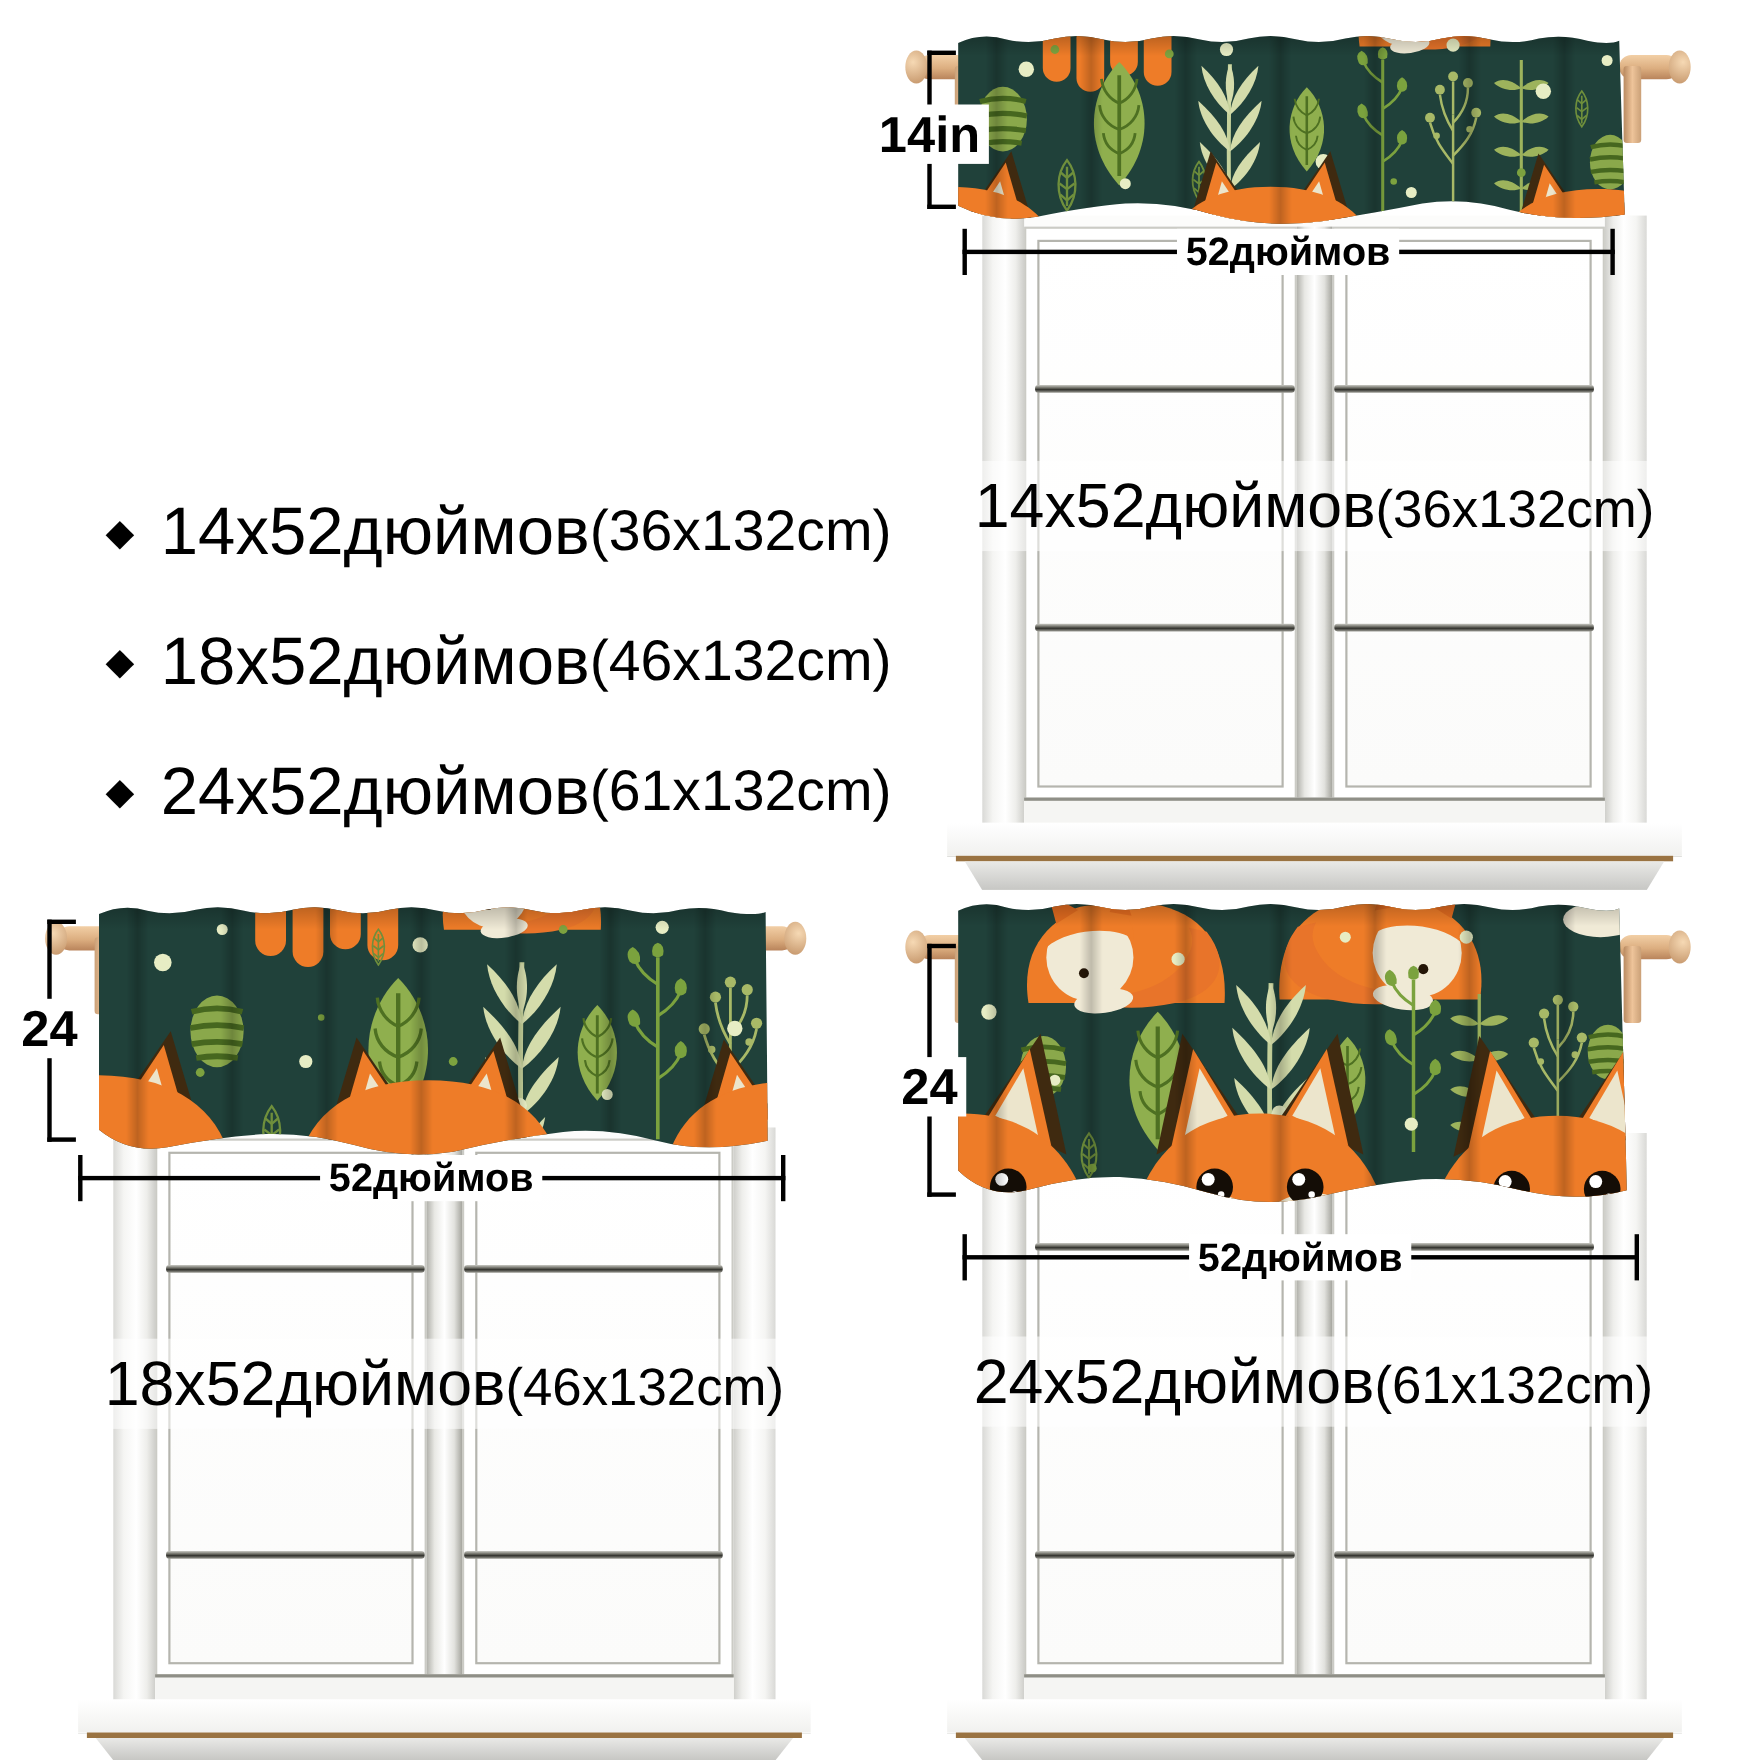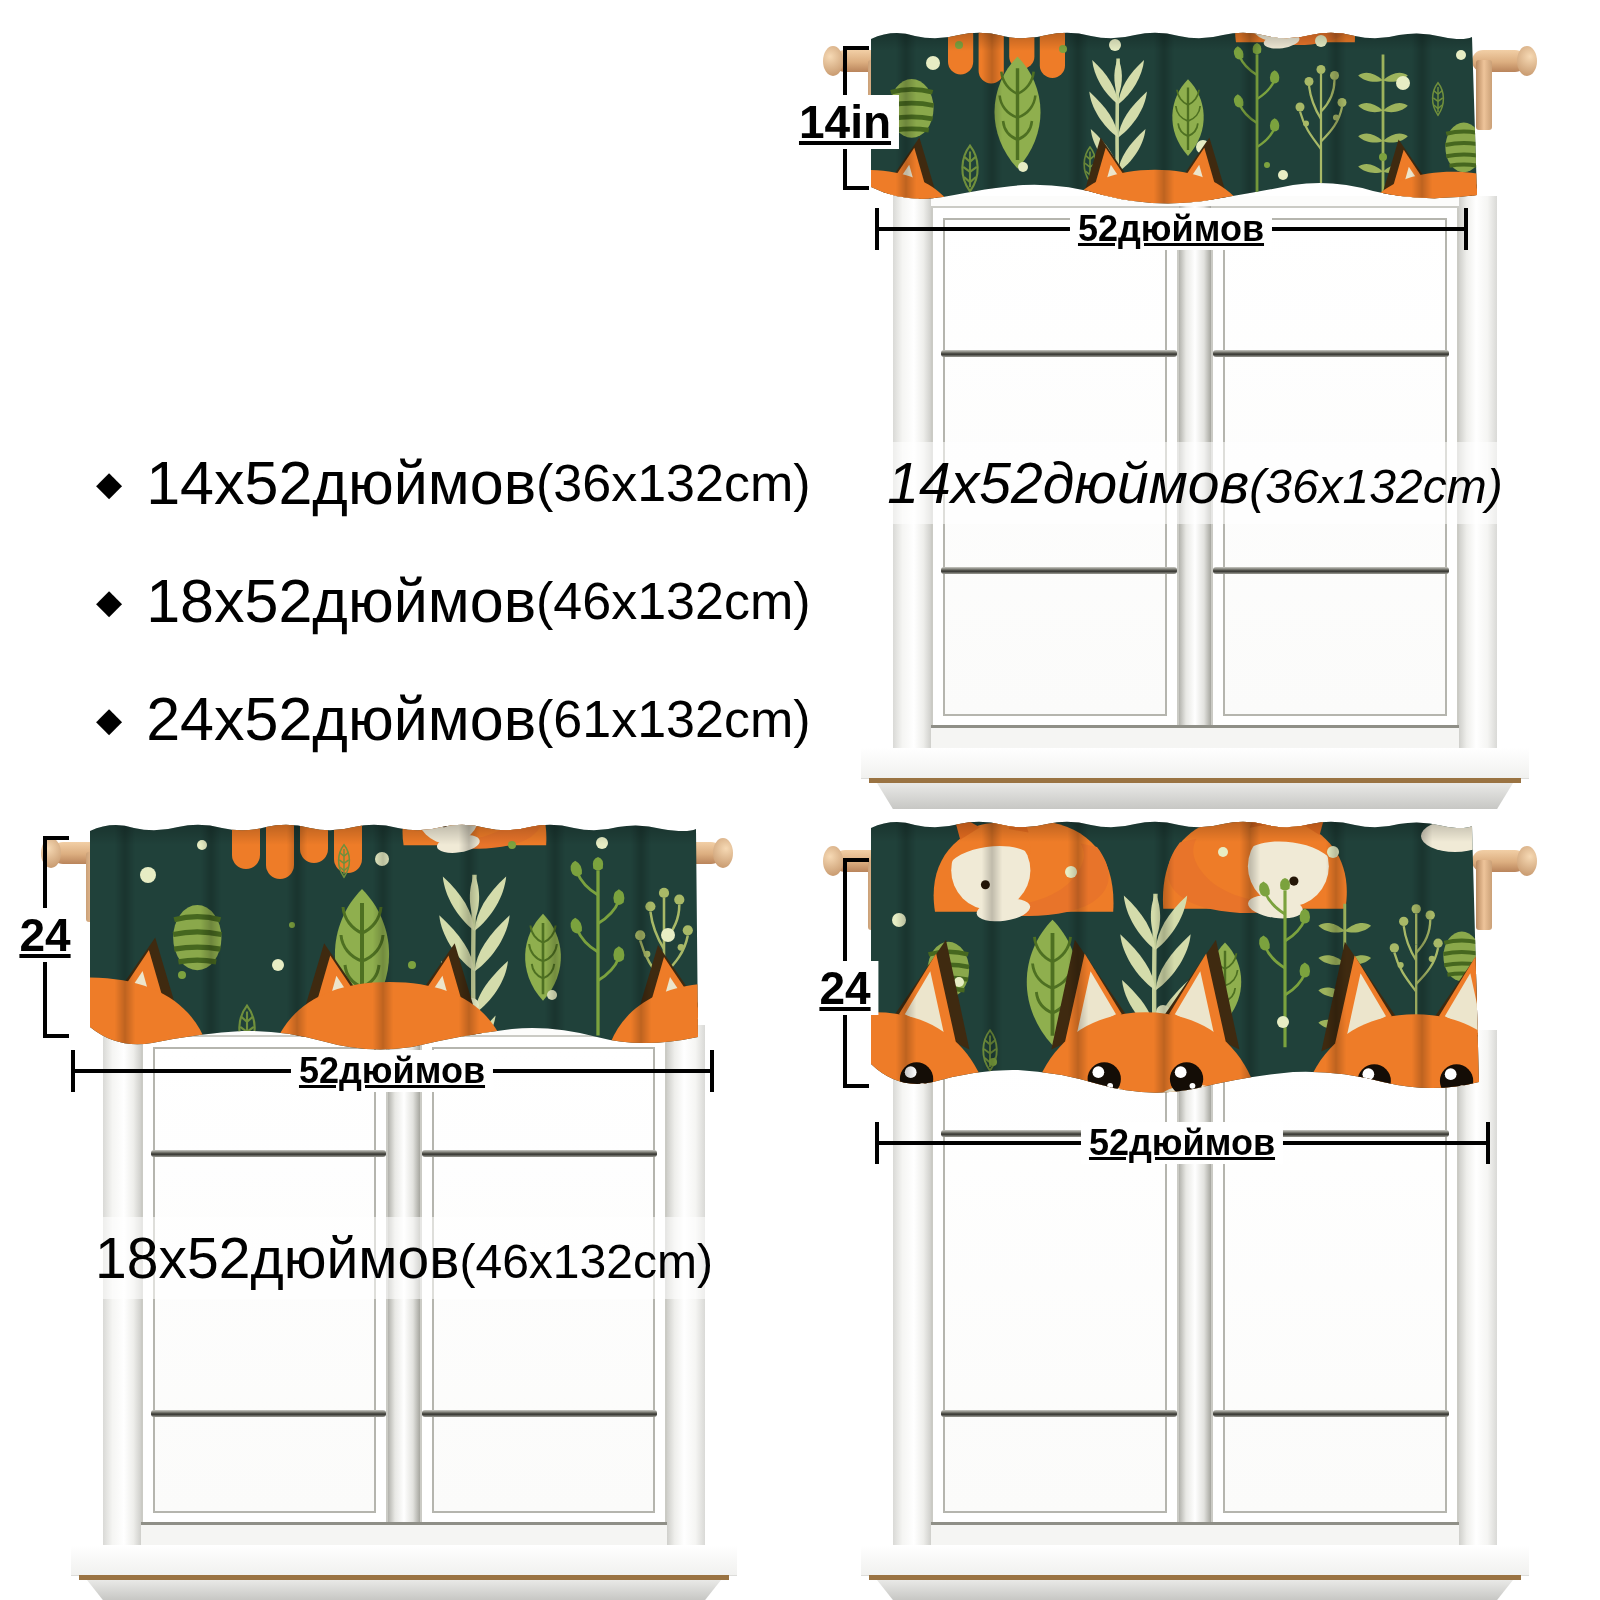--- a/index.html
+++ b/index.html
@@ -51,21 +51,21 @@
   .rod.flip{transform:scaleX(-1);}
 
   .valance{position:absolute;}
 
   
   .dim-line-h{position:absolute;height:4px;background:#000;}
   .dim-line-v{position:absolute;width:4px;background:#000;}
   .tick-v{position:absolute;width:4px;height:42px;background:#000;}
   .tick-h{position:absolute;width:26px;height:4px;background:#000;}
   .dim-label{position:absolute;transform:translate(-50%,-50%);background:#fff;padding:0 8px;
-       font-weight:700;white-space:nowrap;text-decoration:underline;}
+       font-weight:700;white-space:nowrap;}
   .dim-w{font-size:36px;}
   .dim-h{font-size:46px;}
 
   
   .win-label{position:absolute;transform:translate(-50%,-50%);white-space:nowrap;
        background:rgba(255,255,255,.55);padding:8px 16px;font-weight:400;}
   .wl-main{font-size:57px;}
   .wl-paren{font-size:48px;}
 </style>
 </head>
@@ -326,21 +326,21 @@
   <div class="tick-h" style="left:843px;top:46px;"></div>
   <div class="dim-line-v" style="left:843px;top:46px;height:144px;"></div>
   <div class="tick-h" style="left:843px;top:186px;"></div>
   <div class="dim-label dim-h" style="left:845px;top:122px;">14in</div>
 
   <div class="tick-v" style="left:875px;top:208px;"></div>
   <div class="dim-line-h" style="left:875px;top:227px;width:593px;"></div>
   <div class="tick-v" style="left:1464px;top:208px;"></div>
   <div class="dim-label dim-w" style="left:1171px;top:229px;">52дюймов</div>
 
-  <div class="win-label" style="left:1195px;top:483px;font-style:italic;">
+  <div class="win-label" style="left:1195px;top:460px;">
     <span class="wl-main">14x52дюймов</span><span class="wl-paren">(36x132cm)</span>
   </div>
 
   <div class="window" style="left:103px;top:1025px;width:602px;height:520px;">
     <div class="w-head"></div>
     <div class="jamb l"></div>
     <div class="jamb r"></div>
     <div class="inner">
       <div class="sash l">
           <div class="glass"></div>
@@ -497,14 +497,17 @@
   <div class="tick-h" style="left:843px;top:858px;"></div>
   <div class="dim-line-v" style="left:843px;top:858px;height:230px;"></div>
   <div class="tick-h" style="left:843px;top:1084px;"></div>
   <div class="dim-label dim-h" style="left:845px;top:988px;">24</div>
 
   <div class="tick-v" style="left:875px;top:1122px;"></div>
   <div class="dim-line-h" style="left:875px;top:1141px;width:615px;"></div>
   <div class="tick-v" style="left:1486px;top:1122px;"></div>
   <div class="dim-label dim-w" style="left:1182px;top:1143px;">52дюймов</div>
 
+  <div class="win-label" style="left:1194px;top:1256px;">
+    <span class="wl-main">24x52дюймов</span><span class="wl-paren">(61x132cm)</span>
+  </div>
 
 </div>
 
 </body></html>

